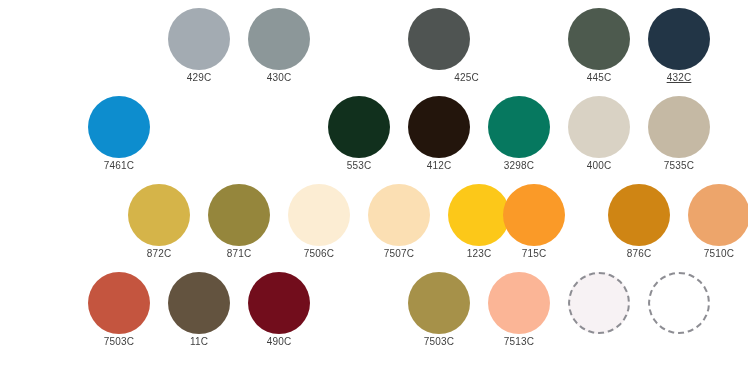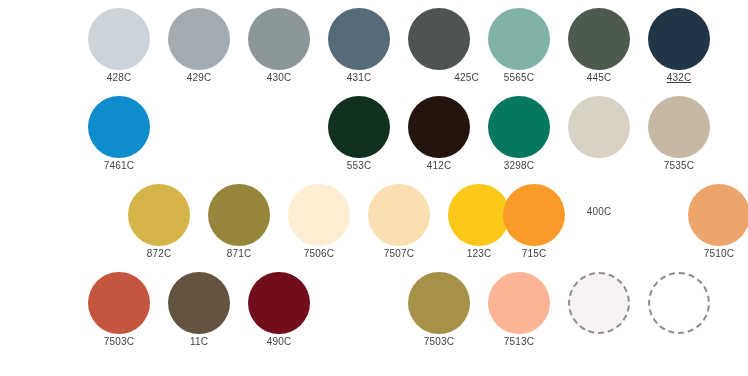--- a/index.html
+++ b/index.html
@@ -54,43 +54,31 @@
     color: #3f3f3f;
     letter-spacing: 0.2px;
     white-space: nowrap;
   }
 </style>
 </head>
 <body>
 
 <div id="palette" style="background: rgb(255, 255, 255);">
     <div class="swatch-row" style="top: 0px;">
-      <div class="swatch-cell" style="left: 79px;">
-        <div class="swatch-disc" title="#ccd3da" style="background: rgb(204, 211, 218);"></div>
-        <div class="swatch-label" style="color: rgb(63, 63, 63);">428C</div>
-      </div>
       <div class="swatch-cell" style="left: 159px;">
         <div class="swatch-disc" title="#a3abb2" style="background: rgb(163, 171, 178);"></div>
         <div class="swatch-label" style="color: rgb(63, 63, 63);">429C</div>
       </div>
       <div class="swatch-cell" style="left: 239px;">
         <div class="swatch-disc" title="#8c9799" style="background: rgb(140, 151, 153);"></div>
         <div class="swatch-label" style="color: rgb(63, 63, 63);">430C</div>
       </div>
-      <div class="swatch-cell" style="left: 319px;">
-        <div class="swatch-disc" title="#576a77" style="background: rgb(87, 106, 119);"></div>
-        <div class="swatch-label" style="color: rgb(63, 63, 63);">431C</div>
-      </div>
       <div class="swatch-cell" style="left: 399px;">
         <div class="swatch-disc" title="#4f5452" style="background: rgb(79, 84, 82);"></div>
         <div class="swatch-label" style="color: rgb(63, 63, 63); text-align: right;">425C</div>
-      </div>
-      <div class="swatch-cell" style="left: 479px;">
-        <div class="swatch-disc" title="#80b2a8" style="background: rgb(128, 178, 168);"></div>
-        <div class="swatch-label" style="color: rgb(63, 63, 63);">5565C</div>
       </div>
       <div class="swatch-cell" style="left: 559px;">
         <div class="swatch-disc" title="#4d5a4e" style="background: rgb(77, 90, 78);"></div>
         <div class="swatch-label" style="color: rgb(63, 63, 63);">445C</div>
       </div>
       <div class="swatch-cell" style="left: 639px;">
         <div class="swatch-disc" title="#223546" style="background: rgb(34, 53, 70);"></div>
         <div class="swatch-label" style="color: rgb(63, 63, 63); text-decoration: underline;">432C</div>
       </div>
     </div>
@@ -106,21 +94,21 @@
       <div class="swatch-cell" style="left: 399px;">
         <div class="swatch-disc" title="#23150c" style="background: rgb(35, 21, 12);"></div>
         <div class="swatch-label" style="color: rgb(63, 63, 63);">412C</div>
       </div>
       <div class="swatch-cell" style="left: 479px;">
         <div class="swatch-disc" title="#06785f" style="background: rgb(6, 120, 95);"></div>
         <div class="swatch-label" style="color: rgb(63, 63, 63);">3298C</div>
       </div>
       <div class="swatch-cell" style="left: 559px;">
         <div class="swatch-disc" title="#d9d2c4" style="background: rgb(217, 210, 196);"></div>
-        <div class="swatch-label" style="color: rgb(63, 63, 63); margin-top: 46px;">400C</div>
+        <div class="swatch-label" style="color: rgb(63, 63, 63);">400C</div>
       </div>
       <div class="swatch-cell" style="left: 639px;">
         <div class="swatch-disc" title="#c5b9a4" style="background: rgb(197, 185, 164);"></div>
         <div class="swatch-label" style="color: rgb(63, 63, 63);">7535C</div>
       </div>
     </div>
     <div class="swatch-row" style="top: 176px; margin-left: 40px;">
       <div class="swatch-cell" style="left: 79px;">
         <div class="swatch-disc" title="#d5b449" style="background: rgb(213, 180, 73);"></div>
         <div class="swatch-label" style="color: rgb(63, 63, 63);">872C</div>
@@ -137,20 +125,24 @@
         <div class="swatch-disc" title="#fbdfb3" style="background: rgb(251, 223, 179);"></div>
         <div class="swatch-label" style="color: rgb(63, 63, 63);">7507C</div>
       </div>
       <div class="swatch-cell" style="left: 399px;">
         <div class="swatch-disc" title="#fcc819" style="background: rgb(252, 200, 25);"></div>
         <div class="swatch-label" style="color: rgb(63, 63, 63);">123C</div>
       </div>
       <div class="swatch-cell" style="left: 454px;">
         <div class="swatch-disc" title="#fa9a28" style="background: rgb(250, 154, 40);"></div>
         <div class="swatch-label" style="color: rgb(63, 63, 63);">715C</div>
+      </div>
+      <div class="swatch-cell" style="left: 559px;">
+        <div class="swatch-disc" title="#cf8514" style="background: rgb(207, 133, 20);"></div>
+        <div class="swatch-label" style="color: rgb(63, 63, 63);">876C</div>
       </div>
       <div class="swatch-cell" style="left: 639px;">
         <div class="swatch-disc" title="#eda56b" style="background: rgb(237, 165, 107);"></div>
         <div class="swatch-label" style="color: rgb(63, 63, 63);">7510C</div>
       </div>
     </div>
     <div class="swatch-row" style="top: 264px;">
       <div class="swatch-cell" style="left: 79px;">
         <div class="swatch-disc" title="#c4553f" style="background: rgb(196, 85, 63);"></div>
         <div class="swatch-label" style="color: rgb(63, 63, 63);">7503C</div>

